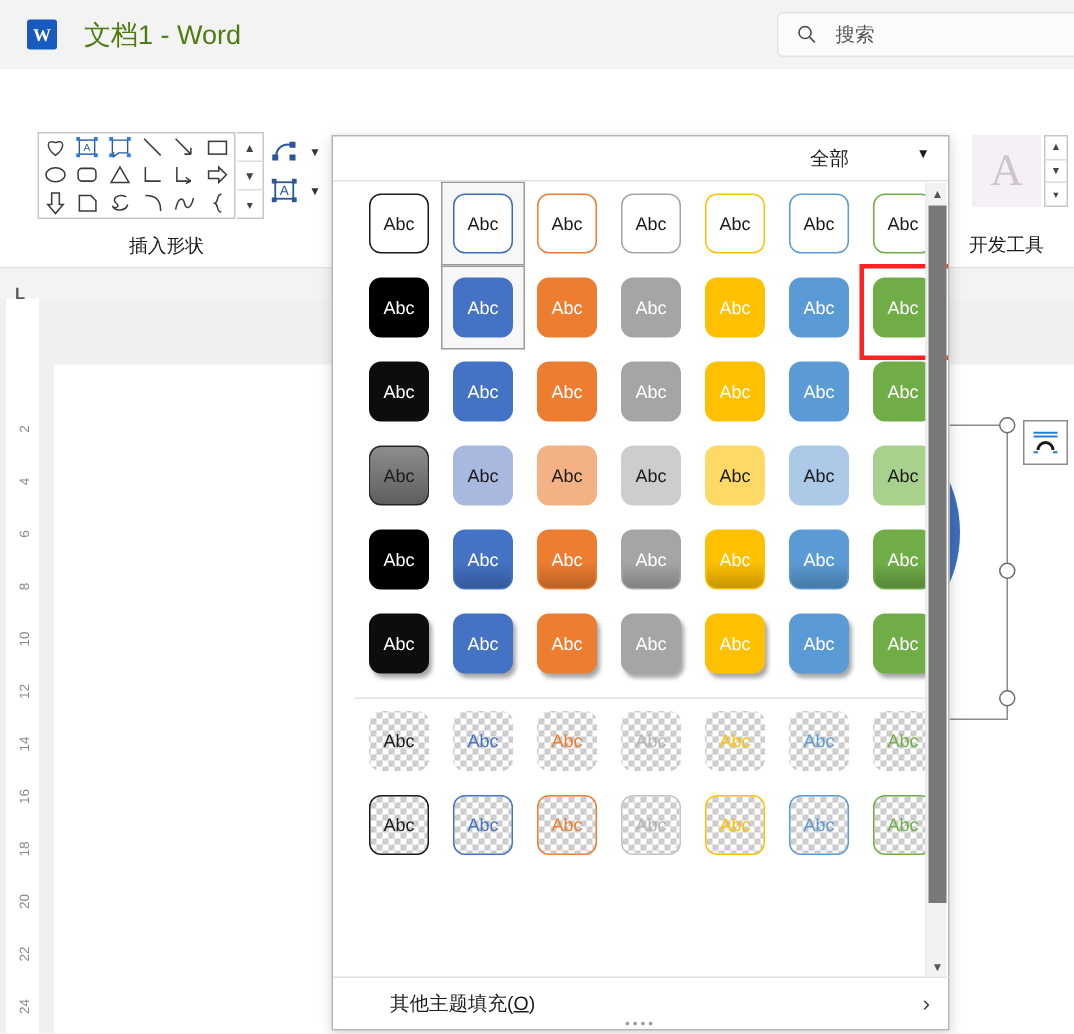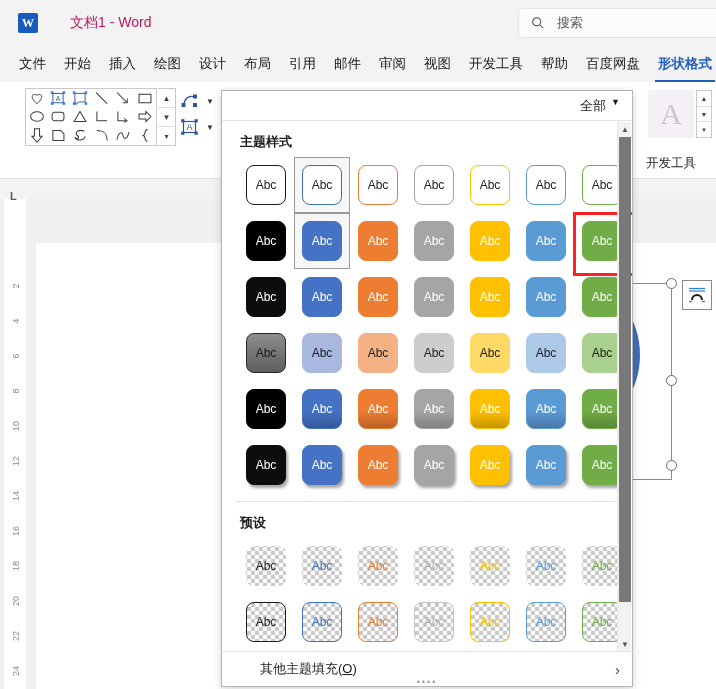--- a/index.html
+++ b/index.html
@@ -19,21 +19,21 @@
     display: flex; align-items: center;
   }
   .word-logo {
     width: 20px; height: 20px; margin-left: 18px;
     background: #185abd; border-radius: 2px;
     color: #fff; font-size: 12px; font-weight: bold;
     display: flex; align-items: center; justify-content: center;
     font-family: "Liberation Serif", serif;
   }
   .doc-title {
-    margin-left: 32px; font-size: 14px; color: #be185d; white-space: nowrap;
+    margin-left: 18px; font-size: 18px; color: #4d7c0f; white-space: nowrap;
   }
   .searchbox {
     position: absolute; left: 518px; top: 8px; width: 250px; height: 30px;
     background: #fbfbfb; border: 1px solid #e3e3e3; border-radius: 4px;
     display: flex; align-items: center;
   }
   .search-ico { margin-left: 12px; width: 14px; height: 14px; display:block; }
   .search-ph { margin-left: 12px; font-size: 13px; color: #555; }
 
   
@@ -147,21 +147,21 @@
   
   .dropdown {
     position: absolute; left: 221px; top: 90px; width: 412px; height: 597px;
     background: #ffffff; border: 1px solid #b4b4b4;
     box-shadow: 0 2px 8px rgba(0,0,0,0.18);
   }
   .dd-header {
     position: relative; height: 30px; border-bottom: 1px solid #e2e2e2;
     display: flex; align-items: center; justify-content: flex-end;
   }
-  .dd-all { font-size: 13px; color: #1b1b1b; margin-right: 12px; display:flex; align-items:flex-start;}
+  .dd-all { font-size: 13px; color: #1b1b1b; margin-right: 12px; display:flex; align-items:flex-start;gap:40px;}
   .dd-all .caret { margin-left: 5px; font-size: 9px; }
   .dd-body { position: relative; height: 530px; overflow: hidden; }
   .dd-scrollbar {
     position: absolute; right: 1px; top: 31px; width: 14px; height: 529px;
     background: #f2f2f2; border-left: 1px solid #e7e7e7;
   }
   .sb-arrow { width:14px; height:14px; display:flex; align-items:center; justify-content:center;
               font-size:8px; color:#555; }
   .sb-arrow.bot { position:absolute; bottom:0; }
   .sb-thumb { position:absolute; top:15px; left:1px; width:12px; height:465px;
@@ -216,36 +216,20 @@
     <div class="doc-title">文档1  -  Word</div>
     <div class="searchbox">
       <svg class="search-ico" viewBox="0 0 16 16">
         <circle cx="6.5" cy="6.5" r="4.6" fill="none" stroke="#4a4a4a" stroke-width="1.2"></circle>
         <line x1="10" y1="10" x2="14" y2="14" stroke="#4a4a4a" stroke-width="1.2"></line>
       </svg>
       <span class="search-ph">搜索</span>
     </div>
   </div>
 
-  <div class="tabbar" id="tabbar">
-      <div class="tab">文件</div>
-      <div class="tab">开始</div>
-      <div class="tab">插入</div>
-      <div class="tab">绘图</div>
-      <div class="tab">设计</div>
-      <div class="tab">布局</div>
-      <div class="tab">引用</div>
-      <div class="tab">邮件</div>
-      <div class="tab">审阅</div>
-      <div class="tab">视图</div>
-      <div class="tab">开发工具</div>
-      <div class="tab">帮助</div>
-      <div class="tab">百度网盘</div>
-      <div class="tab active">形状格式</div>
-    </div>
 
   <div class="ribbon">
 
     <div class="ribbon-group" id="grp-shapes">
       <div class="shapes-gallery" id="shapes-grid">
           <div class="shape-cell">
             <svg width="18" height="17" viewBox="0 0 20 20">
               <path d="M10 16 C2 10,3 3,10 6 C17 3,18 10,10 16Z" fill="none" stroke="#3b3b3b" stroke-width="1.1"></path>
             </svg>
           </div>
@@ -344,20 +328,21 @@
             <svg width="18" height="17" viewBox="0 0 20 20">
               <path d="M13 3 C9 3,11 9,8 10 C11 11,9 17,13 17" fill="none" stroke="#3b3b3b" stroke-width="1.2"></path>
             </svg>
           </div>
         </div>
       <div class="gallery-scroll">
         <div class="gs-btn">▲</div>
         <div class="gs-btn">▼</div>
         <div class="gs-btn">▾</div>
       </div>
+      <div class="grp-label">插入形状</div>
 
       <div class="edit-tools">
         <div class="edit-row">
           <svg width="20" height="18" viewBox="0 0 20 18">
             <path d="M4 13 C4 6, 10 3, 15 5" fill="none" stroke="#2b579a" stroke-width="1.3"></path>
             <rect x="1.5" y="11" width="4" height="4" fill="#2b579a"></rect>
             <rect x="13" y="2.5" width="4" height="4" fill="#2b579a"></rect>
             <rect x="13" y="11" width="4" height="4" fill="#2b579a"></rect>
           </svg>
           <span class="chev">▼</span>
@@ -435,21 +420,20 @@
 
   <div class="dropdown">
     <div class="dd-header">
       <div class="dd-all">
         <span>全部</span>
         <span class="caret">▼</span>
       </div>
     </div>
 
     <div class="dd-body" id="dd-body">
-        <div class="sec-title">主题样式</div>
         <div class="grid">
           <div class="cell">
             <div class="sw" style="background: rgb(255, 255, 255); border: 1.5px solid rgb(27, 27, 27); color: rgb(27, 27, 27);">Abc</div>
           </div>
           <div class="cell sel">
             <div class="sw" style="background: rgb(255, 255, 255); border: 1.5px solid rgb(58, 111, 184); color: rgb(27, 27, 27);">Abc</div>
           </div>
           <div class="cell">
             <div class="sw" style="background: rgb(255, 255, 255); border: 1.5px solid rgb(237, 125, 49); color: rgb(27, 27, 27);">Abc</div>
           </div>
@@ -565,21 +549,20 @@
             <div class="sw" style="background: rgb(255, 192, 0); border: 1.5px solid rgb(255, 192, 0); color: rgb(255, 255, 255); box-shadow: rgba(0, 0, 0, 0.35) 2px 3px 3px;">Abc</div>
           </div>
           <div class="cell">
             <div class="sw" style="background: rgb(91, 155, 213); border: 1.5px solid rgb(91, 155, 213); color: rgb(255, 255, 255); box-shadow: rgba(0, 0, 0, 0.35) 2px 3px 3px;">Abc</div>
           </div>
           <div class="cell">
             <div class="sw" style="background: rgb(112, 173, 71); border: 1.5px solid rgb(112, 173, 71); color: rgb(255, 255, 255); box-shadow: rgba(0, 0, 0, 0.35) 2px 3px 3px;">Abc</div>
           </div>
         </div>
         <div class="divider-line"></div>
-        <div class="sec-title">预设</div>
         <div class="grid">
           <div class="cell">
             <div class="sw checker" style="border: 1.5px solid transparent; color: rgb(27, 27, 27);">Abc</div>
           </div>
           <div class="cell">
             <div class="sw checker" style="border: 1.5px solid transparent; color: rgb(68, 114, 196);">Abc</div>
           </div>
           <div class="cell">
             <div class="sw checker" style="border: 1.5px solid transparent; color: rgb(237, 125, 49);">Abc</div>
           </div>

